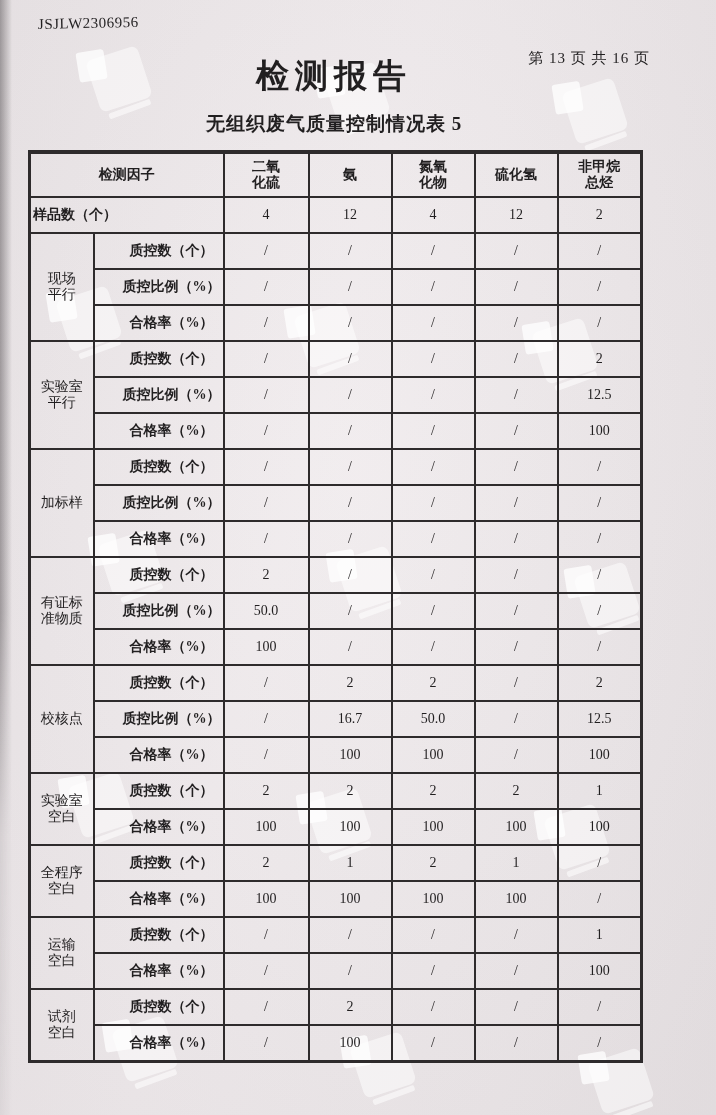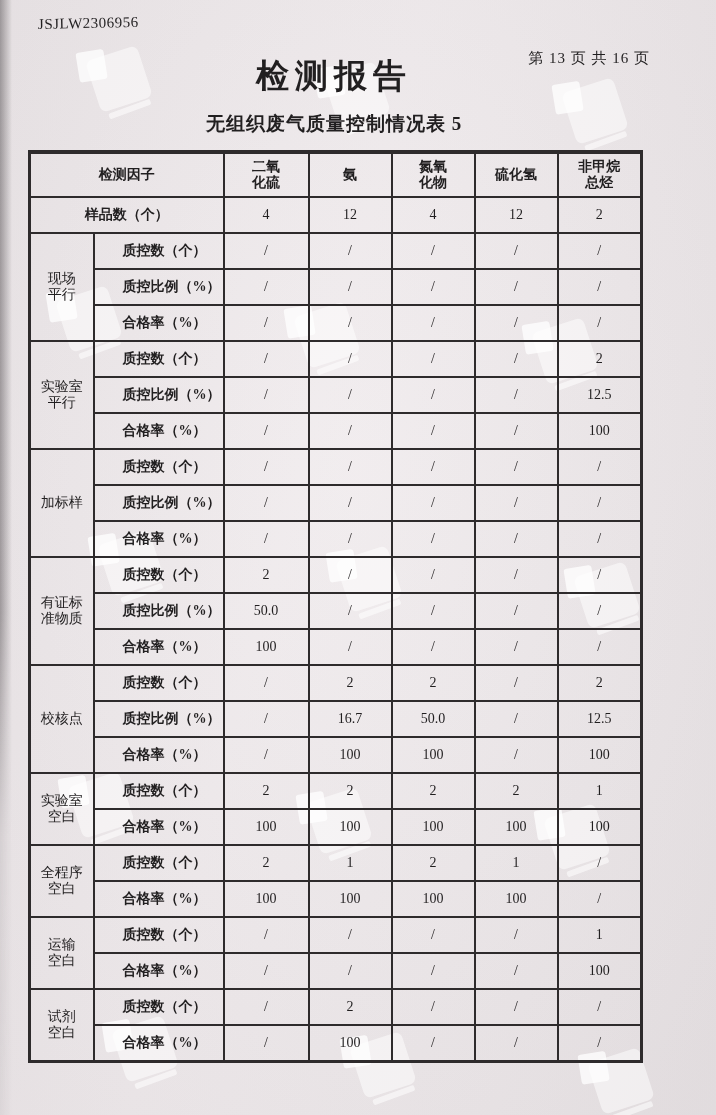--- a/index.html
+++ b/index.html
@@ -88,23 +88,23 @@
     vertical-align:middle;
     padding:0 2px;
     height:34px;
     line-height:1.15;
     white-space:pre-line;
     color:var(--ink);
   }
   table.qc tr.header-row th{height:42px;font-weight:bold;}
   table.qc td.group{font-weight:normal;}
   table.qc td.metric{
-    text-align:left;padding-left:28px;font-weight:bold;
-  }
-  table.qc td.metric.span2{text-align:center;padding-left:2px;margin-top:48px;}
+    text-align:center;padding-left:28px;font-weight:bold;
+  }
+  table.qc td.metric.span2{text-align:left;padding-left:2px;margin-top:48px;}
   table.qc td.val{font-weight:normal;}
 </style>
 </head>
 <body>
 
 <div class="page">
 
   <div class="vignette"></div>
   <div id="wm-layer">
       <div class="wm" style="left: 92px; top: 52px;">

